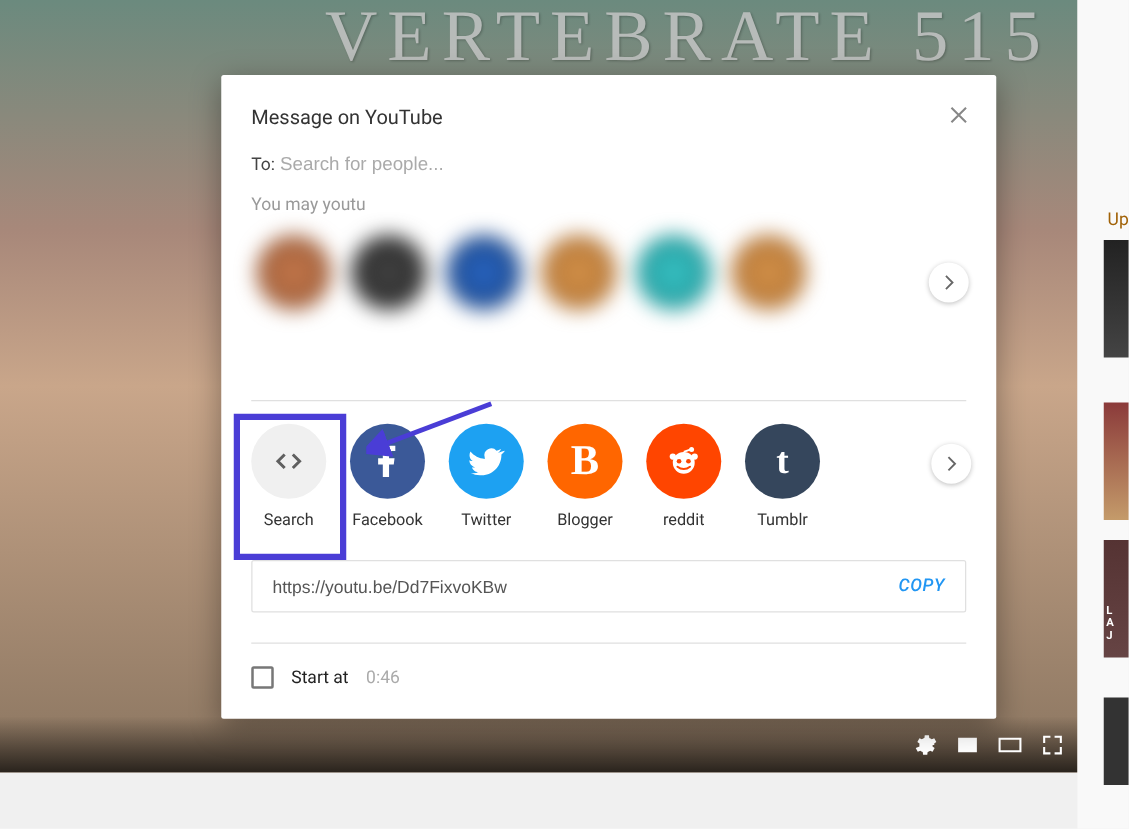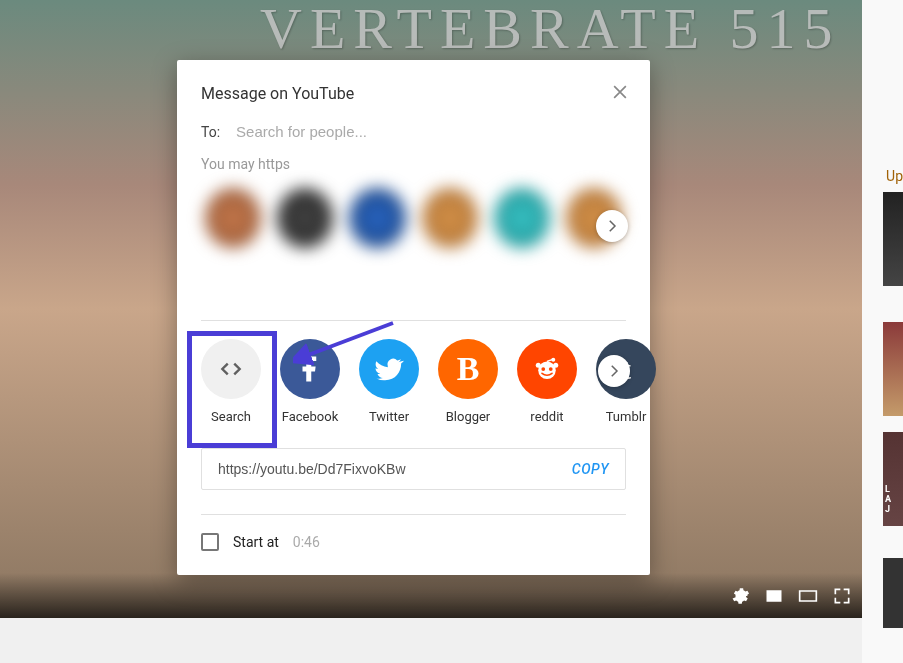--- a/index.html
+++ b/index.html
@@ -80,42 +80,42 @@
       font-size: 9px;
       font-weight: bold;
       line-height: 10px;
     }
 
     
     .modal {
       position: absolute;
       top: 60px;
       left: 177px;
-      width: 473px;
+      width: 620px;
       background: #fff;
       border-radius: 2px;
       box-shadow: 0 6px 24px rgba(0,0,0,0.35);
       padding: 24px;
     }
     .modal-title {
       font-size: 16px;
       color: #333;
       margin-bottom: 20px;
     }
     .close-btn {
       position: absolute;
       top: 22px;
       right: 20px;
       cursor: pointer;
     }
     .close-btn svg { width: 20px; height: 20px; stroke: #888; stroke-width: 2; fill: none; }
     .to-row {
       display: flex;
       align-items: center;
-      gap: 16px;
+      gap: 4px;
       margin-bottom: 16px;
     }
     .to-label { font-size: 14px; color: #444; }
     .to-input {
       border: none;
       font-size: 15px;
       color: #666;
       outline: none;
       flex: 1;
     }
@@ -308,21 +308,21 @@
     <svg viewBox="0 0 24 24">
         <path d="M5 5l14 14M19 5L5 19"></path>
       </svg>
   </div>
 
   <div class="to-row">
     <span class="to-label">To:</span>
     <input class="to-input" placeholder="Search for people..." style="">
   </div>
 
-  <div class="ymk-label">You may https</div>
+  <div class="ymk-label">You may youtu</div>
   <div class="contacts-strip">
     <div class="contacts-blur">
       <div class="contact-blob blob1"></div>
       <div class="contact-blob blob2"></div>
       <div class="contact-blob blob3"></div>
       <div class="contact-blob blob4"></div>
       <div class="contact-blob blob5"></div>
       <div class="contact-blob blob6"></div>
     </div>
     <div class="contacts-next">

